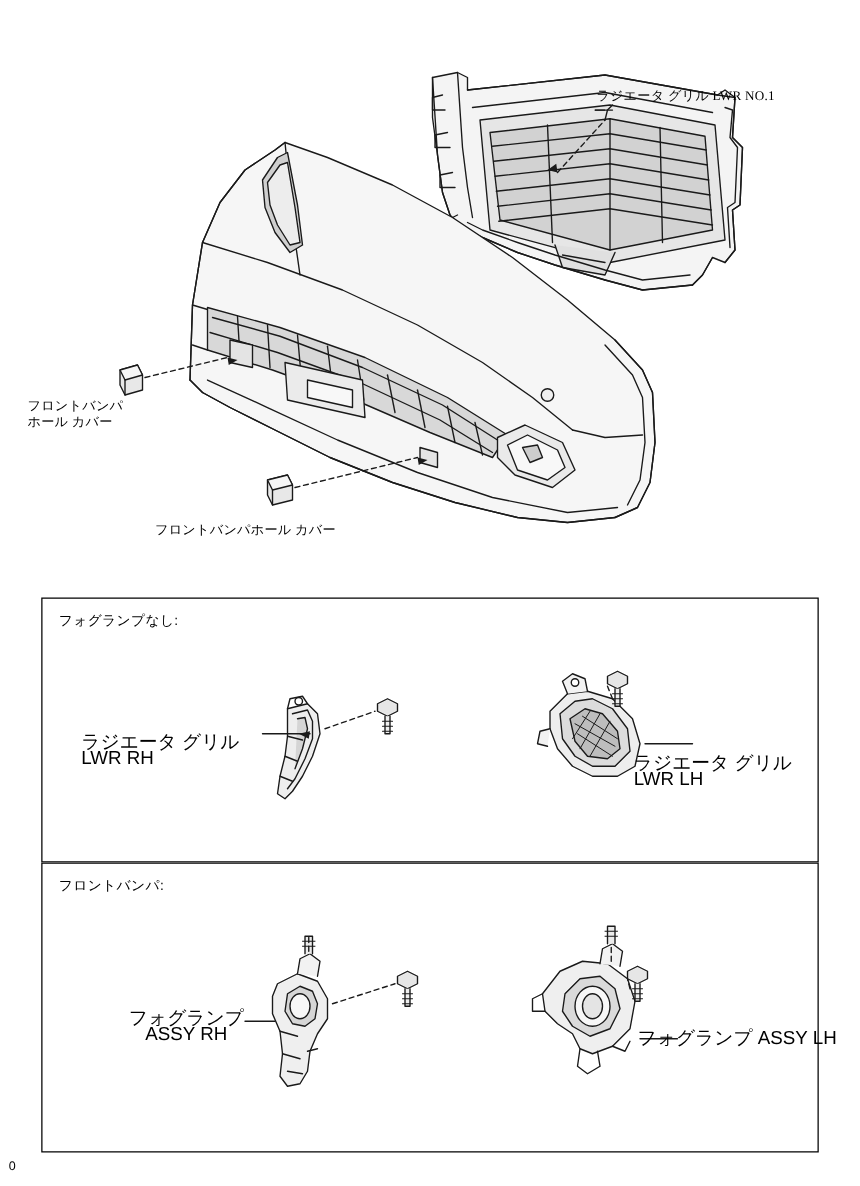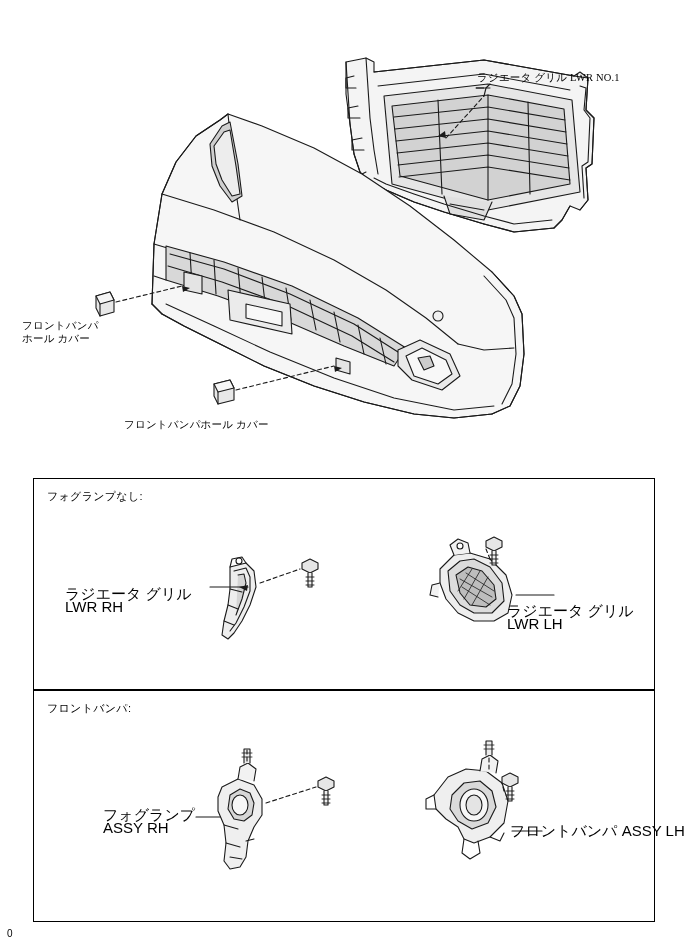--- a/index.html
+++ b/index.html
@@ -345,20 +345,20 @@
           <path d="M213 70 L213 58"></path>
           <path d="M455 78 L455 64"></path>
           <path d="M470 100 L468 92"></path>
         </g>
 
         <path d="M162 126 L186 126"></path>
         <path d="M478 140 L508 140"></path>
       </g>
     </svg>
 
-    <span class="lbl" style="position:absolute; left:69px; top:117px;">フォグランプ
+    <span class="lbl" style="position:absolute; left:69px; top:117px;text-align:center;">フォグランプ
 ASSY RH</span>
 
-    <span class="lbl" style="position:absolute; left:476px; top:133px;">フロントバンパ ASSY LH</span>
+    <span class="lbl" style="position:absolute; left:476px; top:133px;">フォグランプ ASSY LH</span>
   </div>
 
   <span class="page-number">0</span>
 </div>
 
 </body></html>

